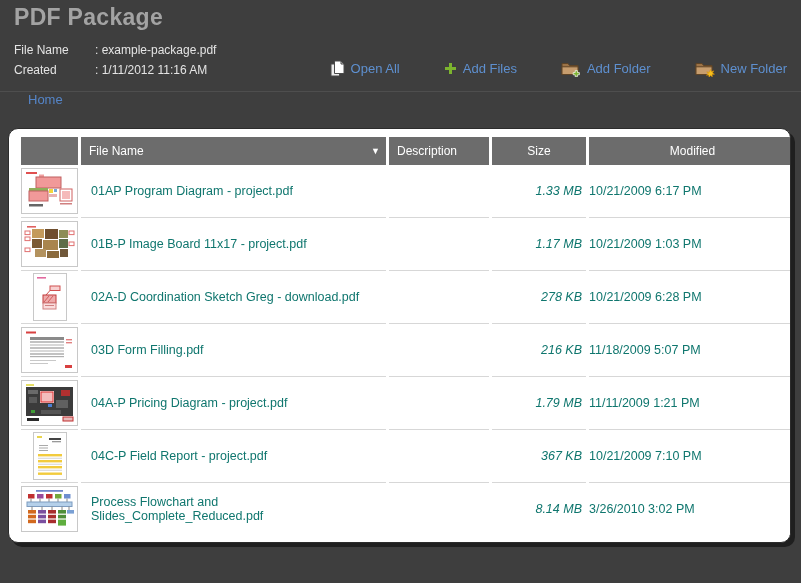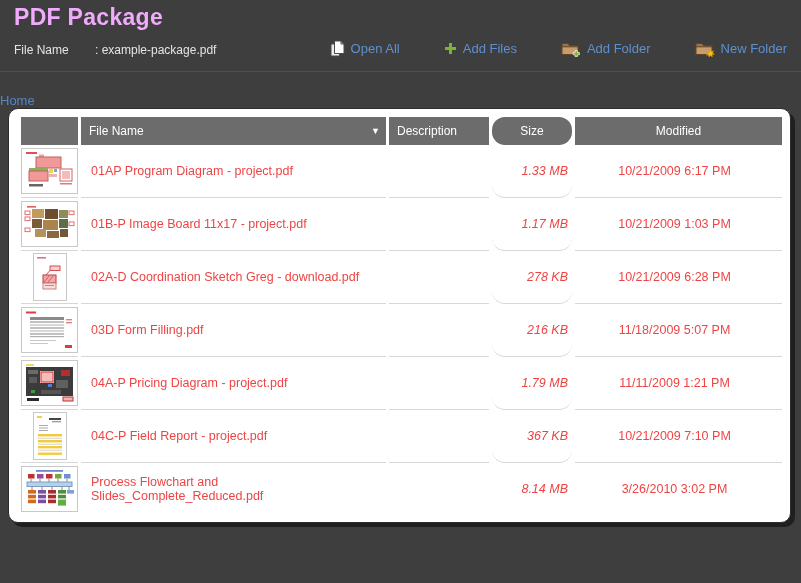--- a/index.html
+++ b/index.html
@@ -4,78 +4,82 @@
 <style>
   html,body{margin:0;padding:0;background:#2b2b2b;}
   .page{
     position:relative;width:801px;height:583px;overflow:hidden;
     background:#3e3e3e;
     font-family:"Liberation Sans",sans-serif;
     -webkit-font-smoothing:antialiased;
   }
   
   .top{padding:4px 14px 0 14px;}
-  .title{margin:0;color:#f0abfc;font-size:23px;font-weight:bold;letter-spacing:.3px;}
+  .title{margin:0;color:#a3a3a3;font-size:23px;font-weight:bold;letter-spacing:.3px;}
   .header-row{display:flex;align-items:flex-end;margin-top:9px;}
   .meta{font-size:12px;color:#e4e4e4;}
   .meta-line{display:flex;height:20px;align-items:center;}
   .meta-line .lbl{width:81px;}
   .meta-line .val{}
   .actions{margin-left:auto;display:flex;align-items:center;gap:44px;padding-bottom:3px;font-size:13px;}
   .action{display:flex;align-items:center;gap:6px;color:#5e90d0;text-decoration:none;cursor:pointer;white-space:nowrap;}
   .action svg{display:block;}
   
-  .crumbbar{margin-top:11px;border-top:1px solid #4e4e4e;height:36px;display:flex;align-items:flex-end;}
+  .crumbbar{margin-top:11px;border-top:1px solid #4e4e4e;height:36px;display:flex;align-items:flex-start;padding-left:28px;}
   .crumb{color:#5585c8;font-size:13px;text-decoration:none;cursor:pointer;}
   
   .panel{
     margin:0 10px 0 8px;height:415px;box-sizing:border-box;
     background:#ffffff;border:1px solid #2c2c2c;border-radius:10px;
     box-shadow:4px 4px 0 rgba(0,0,0,.5);
     padding:8px 9px;overflow:hidden;
   }
   table.files{width:100%;border-collapse:separate;border-spacing:3px 0;table-layout:fixed;}
   .files th{
     background:#6c6c6c;color:#fff;font-weight:normal;font-size:12px;height:28px;
     text-align:center;position:relative;padding:0;cursor:pointer;
   }
   .files th.c-name,.files th.c-desc{text-align:left;padding-left:8px;}
   .sort{position:absolute;right:6px;top:50%;transform:translateY(-50%);font-size:9px;color:#fff;}
   .c-thumb{width:57px;}
   .c-name{width:297px;}
   .c-desc{width:92px;}
-  .c-size{width:80px;border-radius:13px;}
+  .c-size{width:94px;}
   .c-mod{width:207px;}
   .files td{
-    height:52px;padding:0;font-size:12.5px;color:#ef4444;
+    height:52px;padding:0;font-size:12.5px;color:#0f766e;
     border-bottom:1px solid #d7d7d7;vertical-align:middle;background:#fff;
   }
   .files tr:last-child td{border-bottom:none;}
   .files td.c-name{padding-left:10px;text-align:left;}
   .files td.c-size{text-align:right;padding-right:4px;font-style:italic;}
-  .files td.c-mod{text-align:center;padding-right:8px;}
+  .files td.c-mod{text-align:left;padding-right:8px;}
   .files td.c-desc{text-align:left;padding-left:8px;}
   .thumb{display:flex;align-items:center;justify-content:center;margin:0 auto;
          border:1px solid #c8c8c8;background:#fff;}
   .thumb.land{width:55px;height:44px;}
   .thumb.port{width:32px;height:46px;}
   .thumb svg{display:block;}
 </style>
 </head>
 <body>
 
 <div class="page">
 
   <div class="top">
     <h1 class="title">PDF Package</h1>
     <div class="header-row">
       <div class="meta">
         <div class="meta-line">
           <span class="lbl">File Name</span>
           <span class="val">: example-package.pdf</span>
+        </div>
+        <div class="meta-line">
+          <span class="lbl">Created</span>
+          <span class="val">: 1/11/2012 11:16 AM</span>
         </div>
       </div>
 
       <nav class="actions">
         <a class="action">
           <span>
             <svg width="15" height="17" viewBox="0 0 15 17">
               <path d="M1 4h8.5v12H1z" fill="#ececec" stroke="#4a4a4a"></path>
               <path d="M4.5 1H11l3 3v9.5H4.5z" fill="#ffffff" stroke="#4a4a4a"></path>
               <path d="M11 1v3h3z" fill="#c9c9c9" stroke="#4a4a4a"></path>

